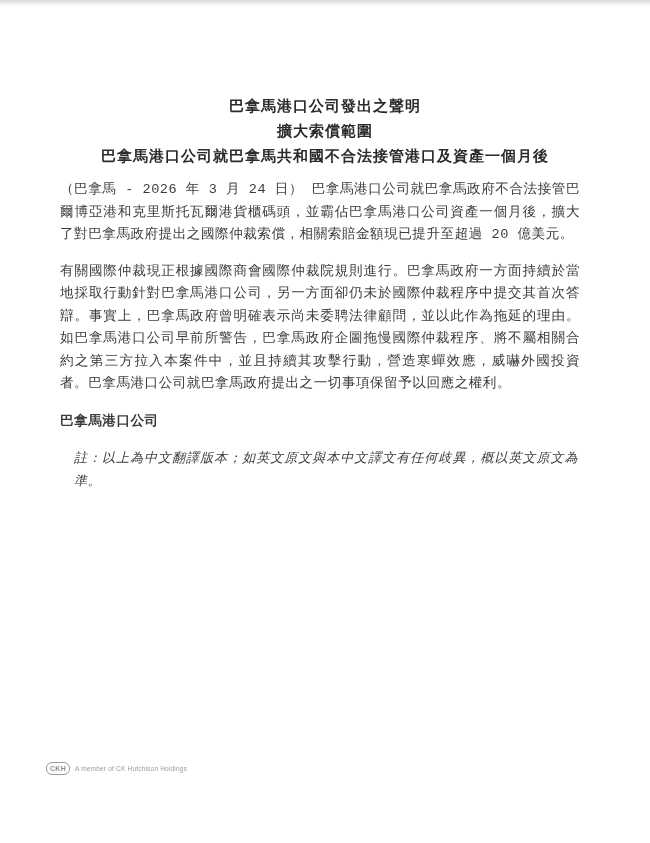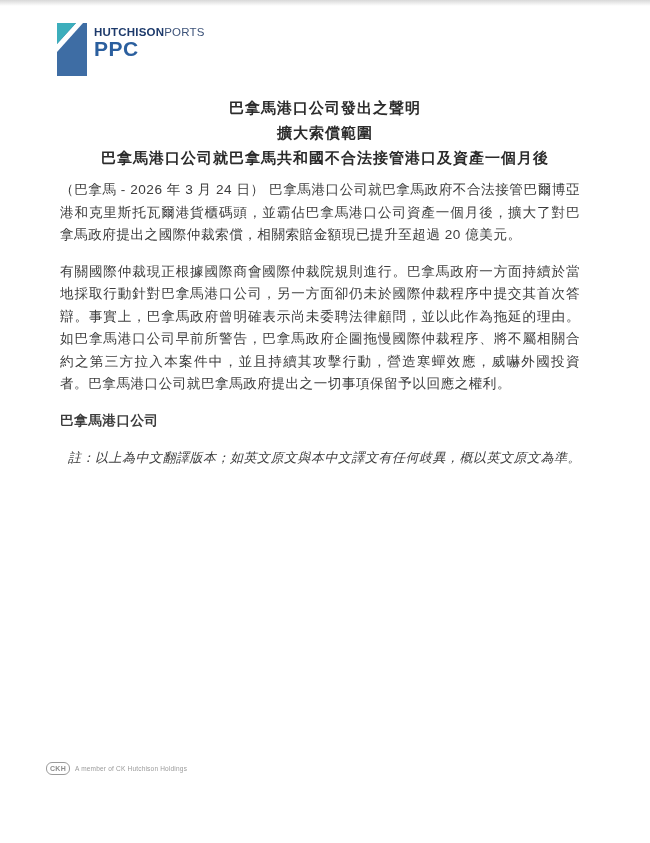--- a/index.html
+++ b/index.html
@@ -24,62 +24,49 @@
   .brand-bold { font-weight: 700; }
   .brand-light { font-weight: 400; color: #3d5379; }
   .brand-sub { font-size: 21px; font-weight: 700; color: #2b5f9e; line-height: 20px; margin-top: 1px; letter-spacing: 0.5px; }
 
   
   .title {
     position: absolute; top: 95px; left: 0; width: 100%; margin: 0;
     text-align: center; font-size: 15px; font-weight: 700; color: #2b2b2b;
     line-height: 25px; letter-spacing: 1px;
   }
-  .title-line { display: block; }
+  .title-line { display: block; font-family: Liberation Mono, monospace; }
 
   
   .content {
     position: absolute; top: 179px; left: 60px; width: 532px;
     font-size: 13.6px; color: #3c3c3c; line-height: 22.5px;
     text-align: justify; letter-spacing: 0.5px;
   }
-  .para { margin: 0 12px 14px 0; }
+  .para { margin: 0 12px 14px 0; font-family: Liberation Mono, monospace; }
   .signature { margin: 0 0 15px 0; font-weight: 700; }
-  .note { margin: 8px; font-style: italic; font-size: 13px; }
+  .note { margin: 14px; font-style: italic; font-size: 13px; }
 
   
   .footer { position: absolute; left: 46px; top: 762px; display: flex; align-items: center; }
   .ckh-badge {
     display: inline-flex; align-items: center; justify-content: center;
     min-width: 18px; height: 11px; padding: 0 2px;
     border: 1px solid #9a9a9a; border-radius: 6px;
     color: #8d8d8d; font-size: 7px; font-weight: 700; letter-spacing: 0.3px;
   }
   .tagline { margin-left: 5px; font-size: 6.5px; color: #9a9a9a; letter-spacing: 0.2px; }
 </style>
 </head>
 <body>
 
 <div class="page">
 
   <div class="top-edge"></div>
 
-  <header class="logo">
-    <svg class="logo-mark" width="30" height="53" viewBox="0 0 30 53" aria-hidden="true">
-      <rect x="0" y="0" width="30" height="53" fill="#3e6da4"></rect>
-      <polygon points="19,0 26,0 0,29 0,21" fill="#ffffff"></polygon>
-      <polygon points="0,0 19,0 0,21" fill="#3caebc"></polygon>
-    </svg>
-    <div class="logo-text">
-      <div class="brand-line">
-        <span class="brand-bold">HUTCHISON</span><span class="brand-light">PORTS</span>
-      </div>
-      <div class="brand-sub">PPC</div>
-    </div>
-  </header>
 
   <h1 class="title">
     <span class="title-line">巴拿馬港口公司發出之聲明</span>
     <span class="title-line">擴大索償範圍</span>
     <span class="title-line">巴拿馬港口公司就巴拿馬共和國不合法接管港口及資產一個月後</span>
   </h1>
 
   <main class="content">
     <p class="para">（巴拿馬 - 2026 年 3 月 24 日） 巴拿馬港口公司就巴拿馬政府不合法接管巴爾博亞港和克里斯托瓦爾港貨櫃碼頭，並霸佔巴拿馬港口公司資產一個月後，擴大了對巴拿馬政府提出之國際仲裁索償，相關索賠金額現已提升至超過 20 億美元。</p>
     <p class="para">有關國際仲裁現正根據國際商會國際仲裁院規則進行。巴拿馬政府一方面持續於當地採取行動針對巴拿馬港口公司，另一方面卻仍未於國際仲裁程序中提交其首次答辯。事實上，巴拿馬政府曾明確表示尚未委聘法律顧問，並以此作為拖延的理由。如巴拿馬港口公司早前所警告，巴拿馬政府企圖拖慢國際仲裁程序、將不屬相關合約之第三方拉入本案件中，並且持續其攻擊行動，營造寒蟬效應，威嚇外國投資者。巴拿馬港口公司就巴拿馬政府提出之一切事項保留予以回應之權利。</p>

